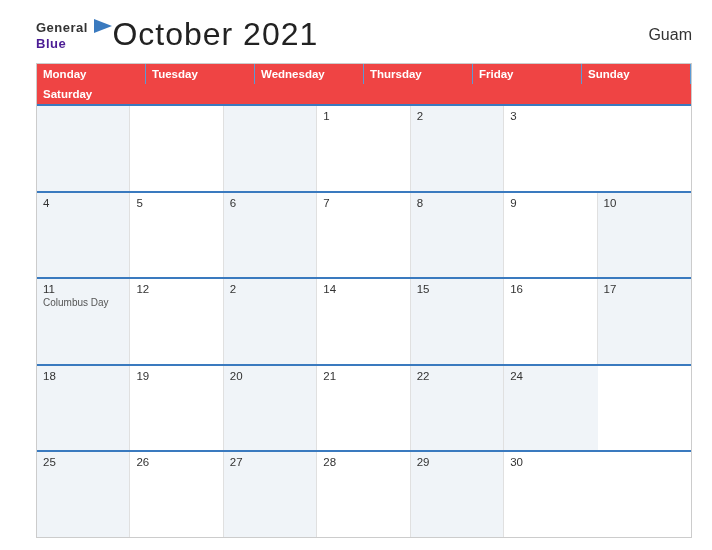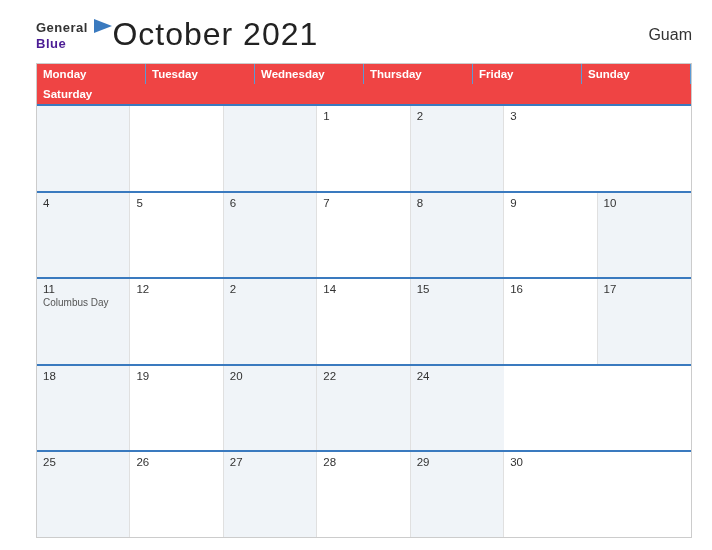--- a/index.html
+++ b/index.html
@@ -230,20 +230,23 @@
       <div class="cal-week">
         <div class="cal-cell alt-bg">
           <span class="cell-date">18</span>
         </div>
         <div class="cal-cell">
           <span class="cell-date">19</span>
         </div>
         <div class="cal-cell alt-bg">
           <span class="cell-date">20</span>
         </div>
+        <div class="cal-cell">
+          <span class="cell-date">21</span>
+        </div>
         <div class="cal-cell alt-bg">
           <span class="cell-date">22</span>
         </div>
         <div class="cal-cell alt-bg">
           <span class="cell-date">24</span>
         </div>
       </div>
 
       <div class="cal-week">
         <div class="cal-cell alt-bg">

